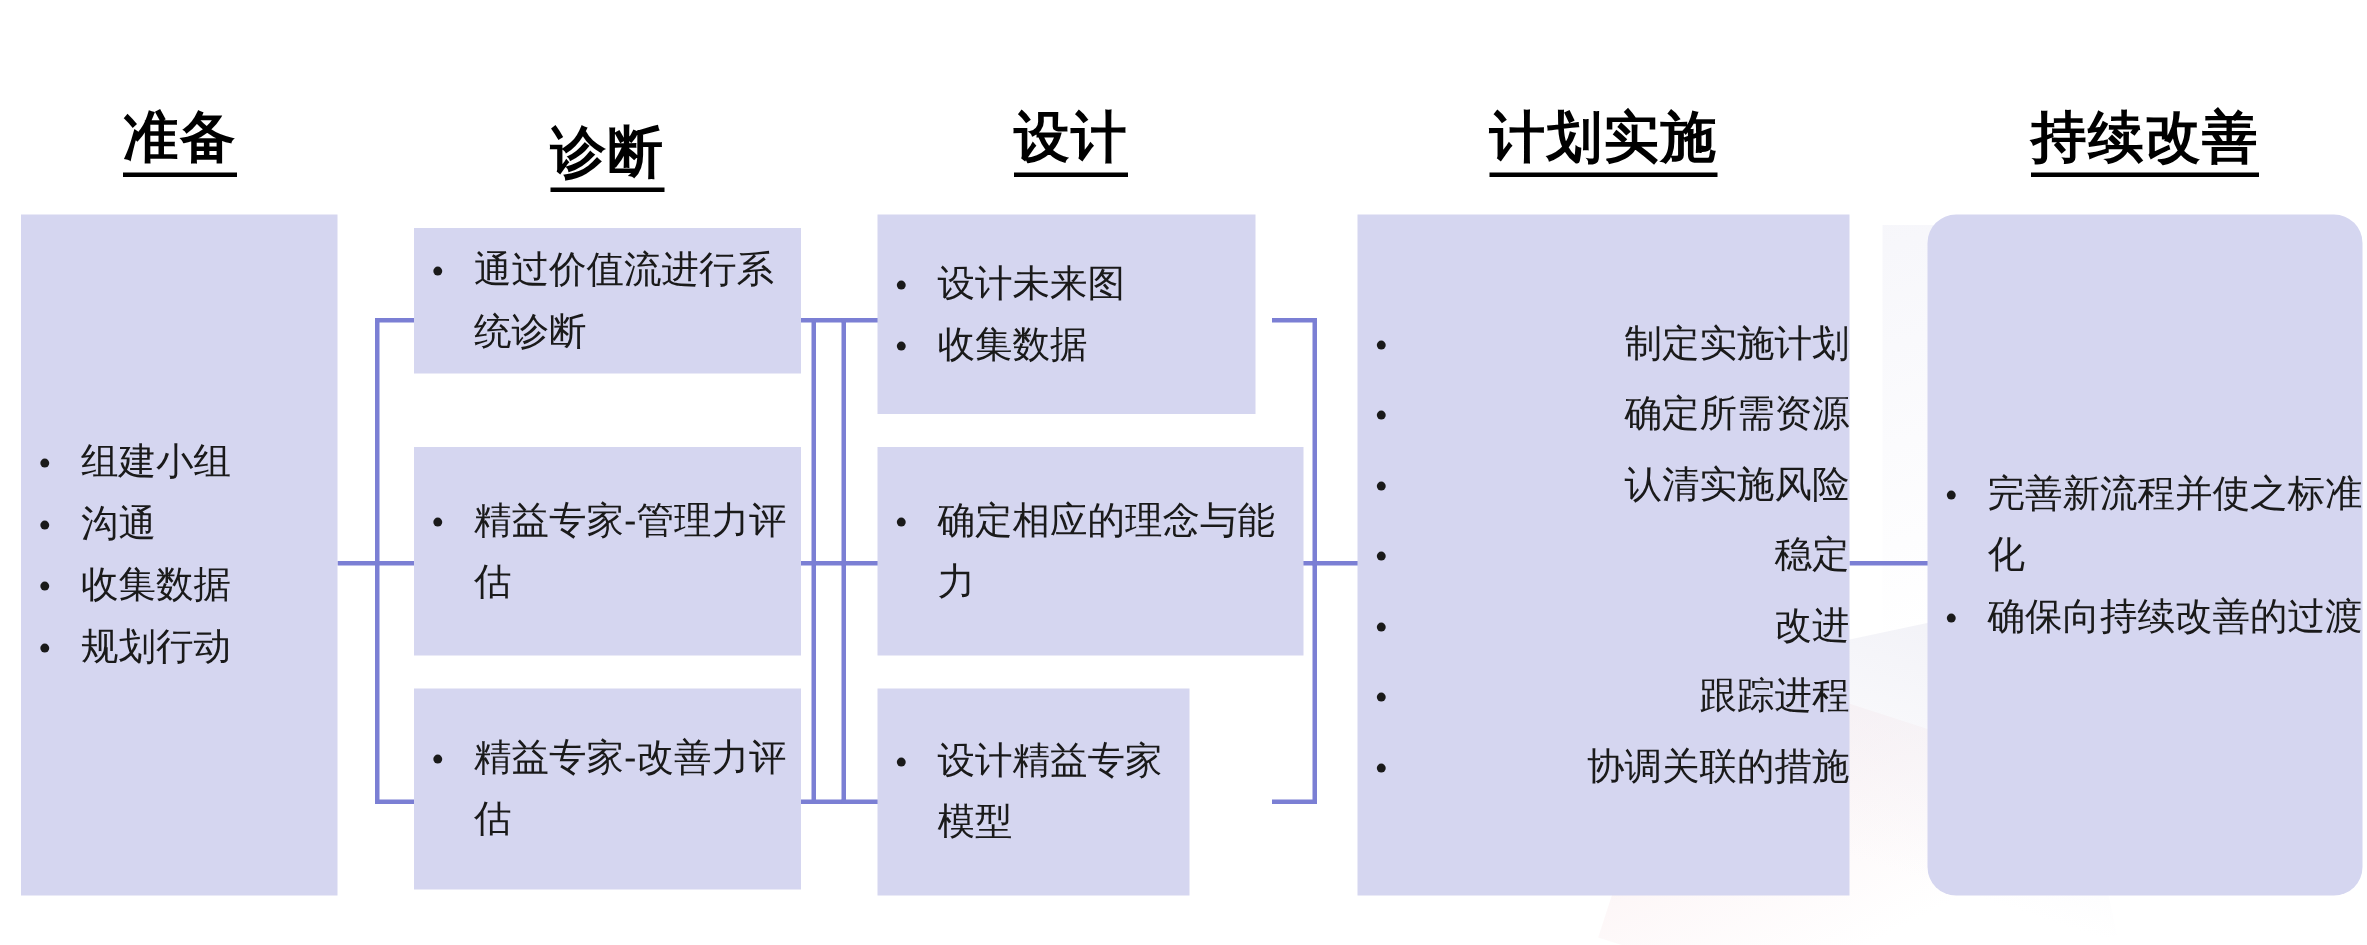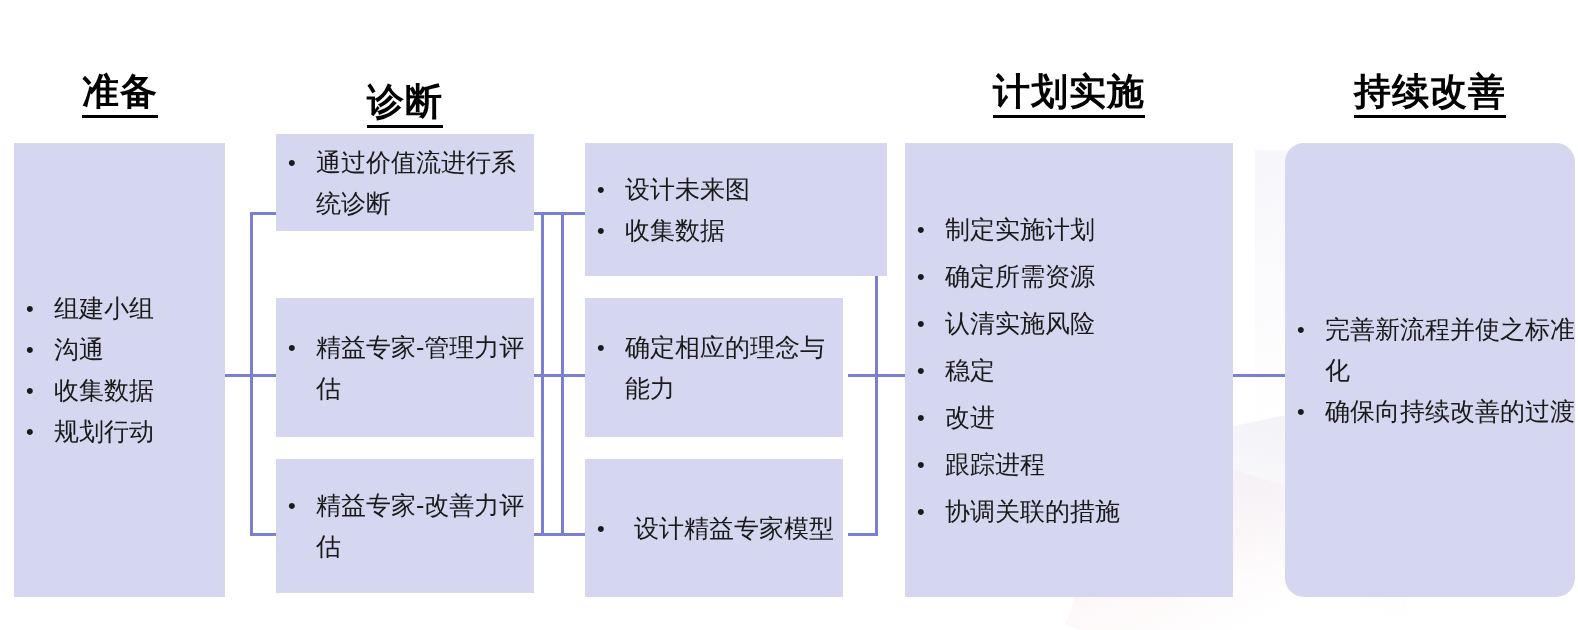--- a/index.html
+++ b/index.html
@@ -85,20 +85,21 @@
     position: absolute;
     left: 12px;
     top: 0;
     font-size: 22px;
     line-height: 41px;
     color: #1a1a1a;
   }
   
   .box.dense ul.items li {
     line-height: 47px;
+    text-align: right;
   }
   .box.dense ul.items li::before {
     line-height: 47px;
   }
 
   
   .conn {
     position: absolute;
     background: #7b7fd4;
   }
@@ -115,20 +116,23 @@
   <div class="wm wm-3"></div>
 
   <div class="header" style="left:14px; top:70px; width:212px;">
     <span class="hdr-text">准备</span>
   </div>
 
   <div class="header" style="left:276px; top:80px; width:258px;">
     <span class="hdr-text">诊断</span>
   </div>
 
+  <div class="header" style="left:585px; top:70px; width:258px;">
+    <span class="hdr-text">设计</span>
+  </div>
 
   <div class="header" style="left:905px; top:70px; width:328px;">
     <span class="hdr-text">计划实施</span>
   </div>
 
   <div class="header" style="left:1285px; top:70px; width:290px;">
     <span class="hdr-text">持续改善</span>
   </div>
 
   <div class="conn conn-h" style="left:225px; top:374px; width:27px;"></div>
@@ -158,52 +162,52 @@
 
   <div class="box" style="left:14px; top:143px; width:211px; height:454px;">
     <ul class="items">
       <li>组建小组</li>
       <li>沟通</li>
       <li>收集数据</li>
       <li>规划行动</li>
     </ul>
   </div>
 
-  <div class="box" style="left:276px; top:134px; width:258px; height:97px;">
+  <div class="box" style="left:276px; top:152px; width:258px; height:97px;">
     <ul class="items">
       <li>通过价值流进行系统诊断</li>
     </ul>
   </div>
 
   <div class="box" style="left:276px; top:298px; width:258px; height:139px;">
     <ul class="items">
       <li>精益专家-管理力评估</li>
     </ul>
   </div>
 
   <div class="box" style="left:276px; top:459px; width:258px; height:134px;">
     <ul class="items">
       <li>精益专家-改善力评估</li>
     </ul>
   </div>
 
-  <div class="box" style="left:585px; top:143px; width:302px; height:133px;">
+  <div class="box" style="left:585px; top:143px; width:252px; height:133px;">
     <ul class="items">
       <li>设计未来图</li>
       <li>收集数据</li>
     </ul>
   </div>
 
-  <div class="box" style="left:585px; top:298px; width:258px; height:139px;">
+  <div class="box" style="left:585px; top:298px; width:284px; height:139px;">
     <ul class="items">
       <li>确定相应的理念与能力</li>
     </ul>
   </div>
 
-  <div class="box" style="left:585px; top:459px; width:258px; height:138px;text-align:center;">
+  <div class="box" style="left:585px; top:459px; width:208px; height:138px;">
     <ul class="items">
       <li>设计精益专家模型</li>
     </ul>
   </div>
 
   <div class="box dense" style="left:905px; top:143px; width:328px; height:454px;">
     <ul class="items">
       <li>制定实施计划</li>
       <li>确定所需资源</li>
       <li>认清实施风险</li>

